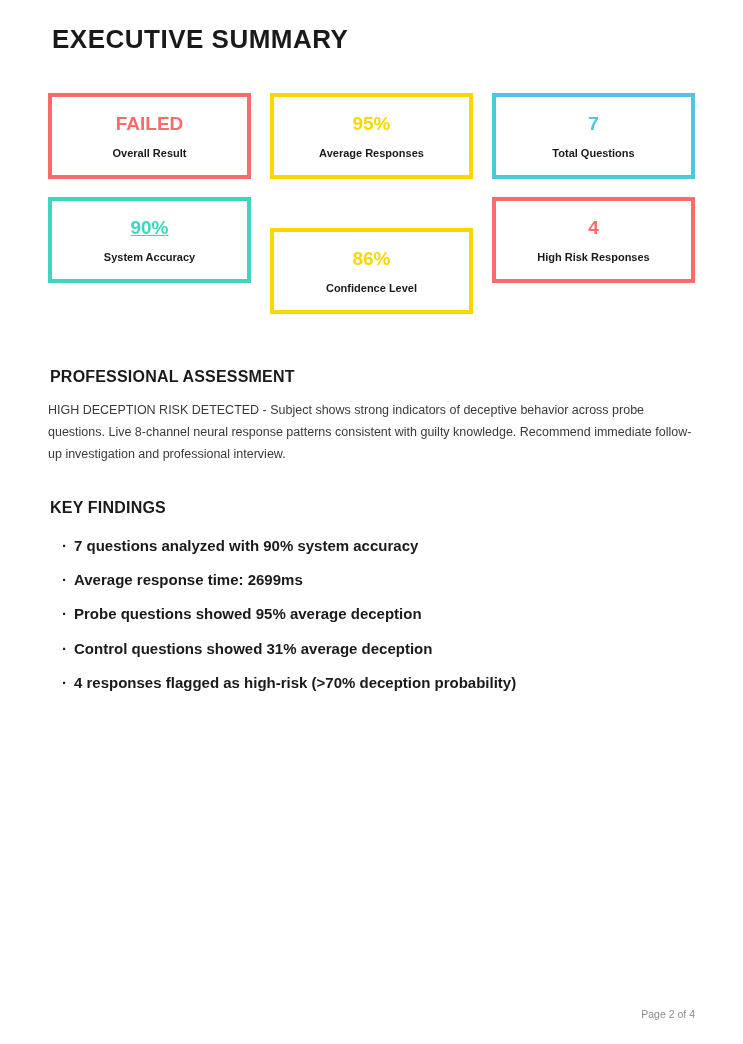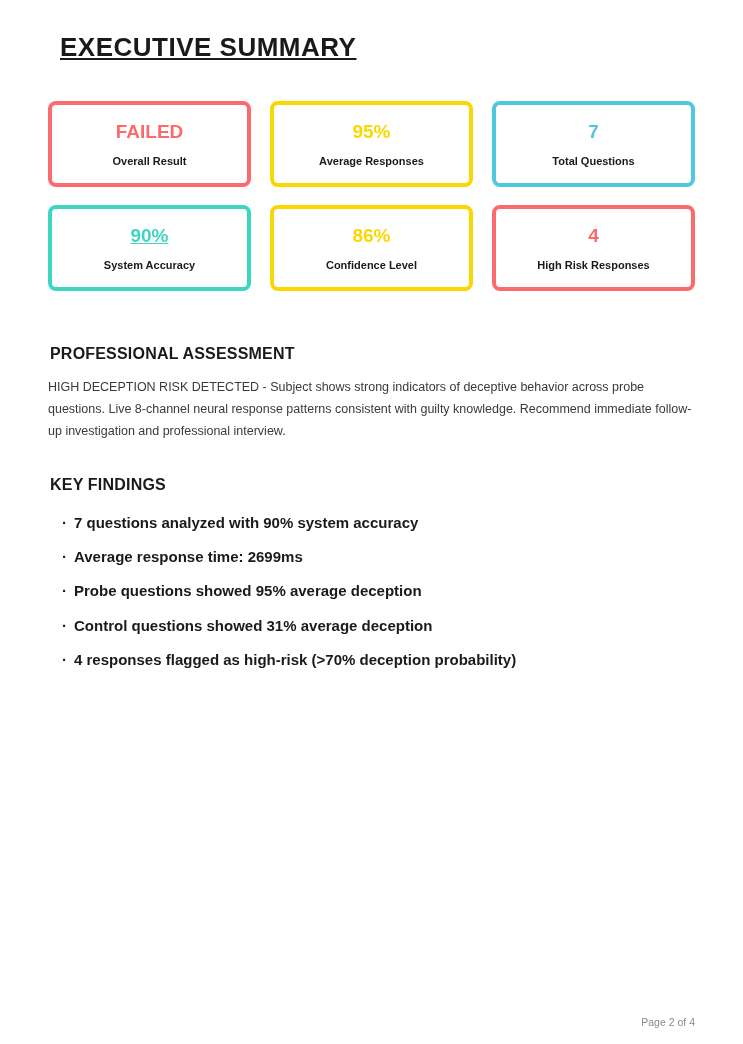--- a/index.html
+++ b/index.html
@@ -20,37 +20,36 @@
     width: 743px;
     height: 1044px;
     box-sizing: border-box;
     padding: 0 48px;
   }
   .doc-title {
     font-size: 26px;
     font-weight: bold;
     letter-spacing: 0.5px;
     color: #1a1a1a;
-    margin: 12px;
+    margin: 4px;
     padding-top: 20px;
     line-height: 1.2;
-    text-decoration: underline;
   }
 
   
   .cards {
     margin-top: 38px;
     display: grid;
     grid-template-columns: repeat(3, 1fr);
     gap: 18px 19px;
   }
   .card {
     border-width: 4px;
     border-style: solid;
-    border-radius: 8px;
+    border-radius: 0;
     background: #ffffff;
     height: 86px;
     box-sizing: border-box;
     display: flex;
     flex-direction: column;
     align-items: center;
     justify-content: center;
   }
   .card-value {
     font-size: 19px;
@@ -136,21 +135,21 @@
     <div class="card" style="border-color: rgb(78, 200, 220);">
       <div class="card-value" style="color: rgb(78, 200, 220);">7</div>
       <div class="card-label">Total Questions</div>
     </div>
 
     <div class="card" style="border-color: rgb(62, 214, 192);">
       <div class="card-value" style="color: rgb(62, 214, 192); text-decoration: underline;">90%</div>
       <div class="card-label">System Accuracy</div>
     </div>
 
-    <div class="card" style="border-color: rgb(251, 215, 0);">
+    <div class="card" style="border-color: rgb(251, 215, 0); margin-top: 31px;">
       <div class="card-value" style="color: rgb(251, 215, 0);">86%</div>
       <div class="card-label">Confidence Level</div>
     </div>
 
     <div class="card" style="border-color: rgb(251, 107, 107);">
       <div class="card-value" style="color: rgb(251, 107, 107);">4</div>
       <div class="card-label">High Risk Responses</div>
     </div>
 
   </div>

